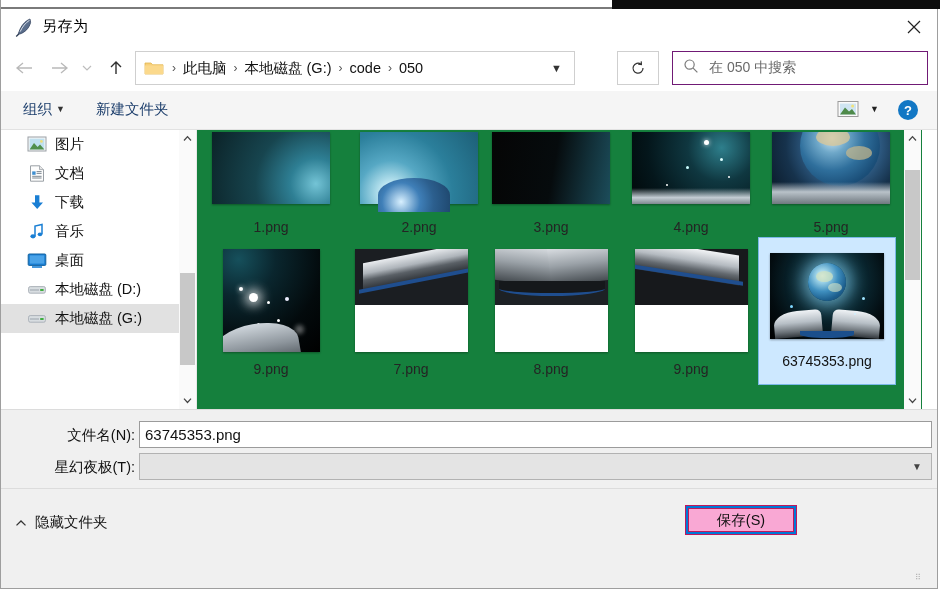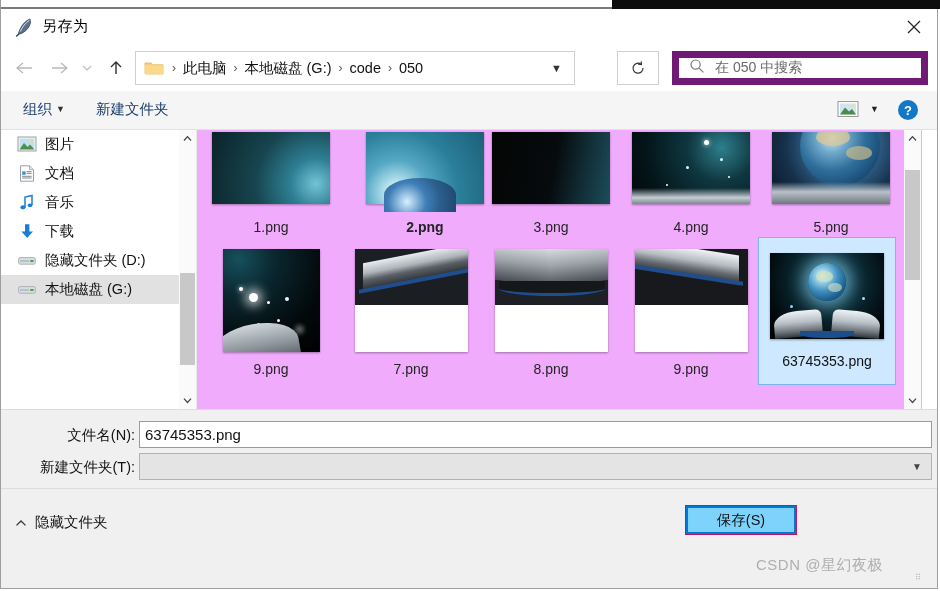--- a/index.html
+++ b/index.html
@@ -50,21 +50,21 @@
   .crumb{font-size:14.5px;color:#111;padding:1px 3px;white-space:nowrap;}
   .crumb-sep{color:#555;font-size:12px;padding:0 4px;user-select:none;}
   #addr-drop{margin-left:auto;padding:0 8px;color:#333;font-size:11px;}
   #refresh-btn{
     position:absolute;left:616px;top:6px;width:42px;height:34px;
     background:#fff;border:1px solid #cfcfcf;box-sizing:border-box;
     display:flex;align-items:center;justify-content:center;
   }
   #searchbox{
     position:absolute;left:671px;top:6px;width:256px;height:34px;
-    background:#fff;border:7px solid #701a75;box-sizing:border-box;
+    background:#fff;border:1px solid #701a75;box-sizing:border-box;
     display:flex;align-items:center;
   }
   #search-icon{margin:0 10px 0 10px;}
   #search-ph{font-size:14px;color:#6a6a6a;}
 
   
   #cmdbar{position:relative;height:38px;background:#f5f5f5;border-bottom:1px solid #e2e2e2;}
   .cmd{position:absolute;top:9px;font-size:14.5px;color:#1b3d6b;}
   #cmd-org{left:22px;}
   #cmd-org .caret{font-size:9px;color:#333;margin-left:4px;position:relative;top:-2px;}
@@ -74,38 +74,38 @@
   #help-btn{position:absolute;right:18px;top:8px;width:22px;height:22px;}
 
   
   #body{position:relative;height:279px;background:#fff;}
   #sidebar{
     position:absolute;left:0;top:0;width:178px;height:279px;
     background:#ffffff;overflow:hidden;
   }
   .side-item{
     position:relative;height:29px;display:flex;align-items:center;
-    padding-left:16px;box-sizing:border-box;
+    padding-left:26px;box-sizing:border-box;
   }
   .side-item.sel{background:#e1e1e1;}
   .side-ico{width:20px;height:18px;margin-right:8px;flex:none;position:relative;}
   .side-lbl{font-size:14.5px;color:#111;white-space:nowrap;}
 
   
   #side-sb{position:absolute;left:178px;top:0;width:17px;height:279px;background:#fff;
            border-right:1px solid #e8e8e8;}
   #side-sb .sbtrack{position:absolute;left:0;top:17px;width:17px;height:245px;background:#fafafa;}
   #side-sb .sbthumb{position:absolute;left:1px;top:143px;width:15px;height:92px;background:#c8c8c8;}
   .sbarrow{position:absolute;left:0;width:17px;height:17px;display:flex;align-items:center;justify-content:center;background:#fafafa;}
   .sbarrow.up{top:0;} .sbarrow.dn{bottom:0;}
 
   
   #filelist{
     position:absolute;left:196px;top:0;width:725px;height:279px;
-    background:#f0abfc;overflow:hidden;
+    background:#15803d;overflow:hidden;
   }
   .frow{position:absolute;left:0;width:725px;}
   .cell{position:absolute;width:140px;text-align:center;}
   .thumbwrap{
     width:130px;height:88px;margin:0 auto;position:relative;
     display:flex;align-items:center;justify-content:center;
   }
   .thumb{box-shadow:0 1px 2px rgba(0,0,0,.35);background:#111;}
   .fname{
     font-size:14px;color:#242424;margin-top:6px;white-space:nowrap;
@@ -139,21 +139,21 @@
   
   #footer{position:relative;height:81px;background:#f0f0f0;border-top:1px solid #dcdcdc;}
   #hidefolders{position:absolute;left:14px;top:24px;display:flex;align-items:center;}
   #hf-caret{font-size:11px;color:#333;margin-right:8px;}
   #hf-text{font-size:14.5px;color:#111;}
   .dlgbtn{
     position:absolute;top:16px;width:112px;height:30px;
     display:flex;align-items:center;justify-content:center;
     font-size:14.5px;color:#111;box-sizing:border-box;
   }
-  #btn-save{left:684px;background:#7dd3fc;border:2px solid #be185d;
+  #btn-save{left:684px;background:#f9a8d4;border:4px solid #be185d;
             outline:2px solid #0078d7;outline-offset:-3px;}
   #btn-cancel{left:809px;background:#eeeeee;border:1px solid #d0d0d0;}
 
   
   #watermark{
     position:absolute;left:756px;top:556px;font-size:15px;
     color:rgba(120,120,120,.55);white-space:nowrap;pointer-events:none;
     letter-spacing:.5px;
   }
   #wm-dots{position:absolute;left:915px;top:573px;font-size:8px;color:rgba(120,120,120,.5);}
@@ -288,48 +288,58 @@
               <rect x="5.2" y="6.4" width="3.4" height="3.4" fill="#3e8ed0"></rect>
               <path d="M9.6 6.6 h5 M9.6 8.4 h5 M5.2 11.3 h9.4 M5.2 13 h9.4" stroke="#6f7a85" stroke-width=".9"></path>
             </svg>
           </span>
           <span class="side-lbl">文档</span>
         </div>
 
         <div class="side-item">
           <span class="side-ico">
             <svg width="20" height="17" viewBox="0 0 20 17">
+              <path d="M8 1.2 h4.4 v7.4 h3.6 L10.2 15 L4.4 8.6 h3.6 Z" fill="#1a7fd4"></path>
+            </svg>
+          </span>
+          <span class="side-lbl">下载</span>
+        </div>
+
+        <div class="side-item">
+          <span class="side-ico">
+            <svg width="20" height="17" viewBox="0 0 20 17">
               <path d="M8 13 V3 L15 1.4 V11" stroke="#1a7fd4" stroke-width="1.5" fill="none"></path>
               <ellipse cx="6" cy="13.3" rx="2.6" ry="2.1" fill="#1a7fd4"></ellipse>
               <ellipse cx="13" cy="11.3" rx="2.3" ry="1.9" fill="#1a7fd4"></ellipse>
             </svg>
           </span>
           <span class="side-lbl">音乐</span>
         </div>
 
         <div class="side-item">
           <span class="side-ico">
             <svg width="20" height="17" viewBox="0 0 20 17">
-              <path d="M8 1.2 h4.4 v7.4 h3.6 L10.2 15 L4.4 8.6 h3.6 Z" fill="#1a7fd4"></path>
-            </svg>
-          </span>
-          <span class="side-lbl">下载</span>
-        </div>
-
+              <rect x="1.2" y="2" width="17.6" height="11.4" rx="1" fill="#1a7fd4" stroke="#14639f" stroke-width="1"></rect>
+              <rect x="2.8" y="3.4" width="14.4" height="8.2" fill="#4aa3e8"></rect>
+              <rect x="5" y="14.2" width="10" height="1.6" fill="#1a7fd4"></rect>
+            </svg>
+          </span>
+          <span class="side-lbl">桌面</span>
+        </div>
 
 
         <div class="side-item">
           <span class="side-ico">
             <svg width="20" height="17" viewBox="0 0 20 17">
               <rect x="1.6" y="5.6" width="16.8" height="6.6" rx="1.6" fill="#d8dde1" stroke="#a6adb4" stroke-width=".9"></rect>
               <rect x="3" y="8" width="9" height="2" fill="#b9c0c6"></rect>
               <rect x="13.2" y="8" width="3.4" height="2" fill="#3fae3f"></rect>
             </svg>
           </span>
-          <span class="side-lbl">隐藏文件夹 (D:)</span>
+          <span class="side-lbl">本地磁盘 (D:)</span>
         </div>
 
 
         <div class="side-item sel">
           <span class="side-ico">
             <svg width="20" height="17" viewBox="0 0 20 17">
               <rect x="1.6" y="5.6" width="16.8" height="6.6" rx="1.6" fill="#d8dde1" stroke="#a6adb4" stroke-width=".9"></rect>
               <rect x="3" y="8" width="9" height="2" fill="#b9c0c6"></rect>
               <rect x="13.2" y="8" width="3.4" height="2" fill="#3fae3f"></rect>
             </svg>
@@ -357,21 +367,21 @@
 
         <div class="frow" style="top:-6px;">
           <div class="cell" style="left:4px;">
             <div class="thumbwrap">
               <div class="thumb" style="width:118px;height:72px;background:
                 radial-gradient(circle at 88% 72%, #74c4d6 0%, #2e7f94 22%, #17454f 52%, #0b2227 100%);"></div>
             </div>
             <span class="fname">1.png</span>
           </div>
 
-          <div class="cell" style="left:158px;font-weight:bold;">
+          <div class="cell" style="left:152px;">
             <div class="thumbwrap">
               <div class="thumb" style="width:118px;height:72px;background:
                 radial-gradient(circle at 26% 84%, #ffffff 0%, #bfe7f2 9%, #56a8c4 30%, #2b7f9b 58%, #1d5f77 100%);">
                 <div style="position:absolute;left:24px;bottom:0;width:72px;height:34px;border-radius:50% 50% 0 0;
                      background:radial-gradient(circle at 32% 70%, #d8f0ff 0%, #3f7fb8 35%, #2c5f8e 60%, #1c4368 100%);"></div>
               </div>
             </div>
             <span class="fname">2.png</span>
           </div>
 
@@ -511,36 +521,35 @@
           </div>
         </div>
       </div>
     </div>
 
     <div id="form">
       <div class="flabel" id="lbl-name">文件名(N):</div>
       <div id="fname-input">
         <span>63745353.png</span>
       </div>
-      <div class="flabel" id="lbl-type">新建文件夹(T):</div>
+      <div class="flabel" id="lbl-type">星幻夜极(T):</div>
       <div id="ftype-input">
         <span id="ftype-val"></span>
         <span id="ftype-caret">▼</span>
       </div>
     </div>
 
     <div id="footer">
       <div id="hidefolders">
         <span id="hf-caret">
           <svg width="12" height="8" viewBox="0 0 12 8">
             <path d="M1.5 6.4 L6 2 L10.5 6.4" stroke="#333" stroke-width="1.3" fill="none"></path>
           </svg>
         </span>
         <span id="hf-text">隐藏文件夹</span>
       </div>
       <div class="dlgbtn" id="btn-save">保存(S)</div>
     </div>
 
   </div>
 
-  <div id="watermark">CSDN @星幻夜极</div>
   <div id="wm-dots">⠿</div>
 </div>
 
 </body></html>

